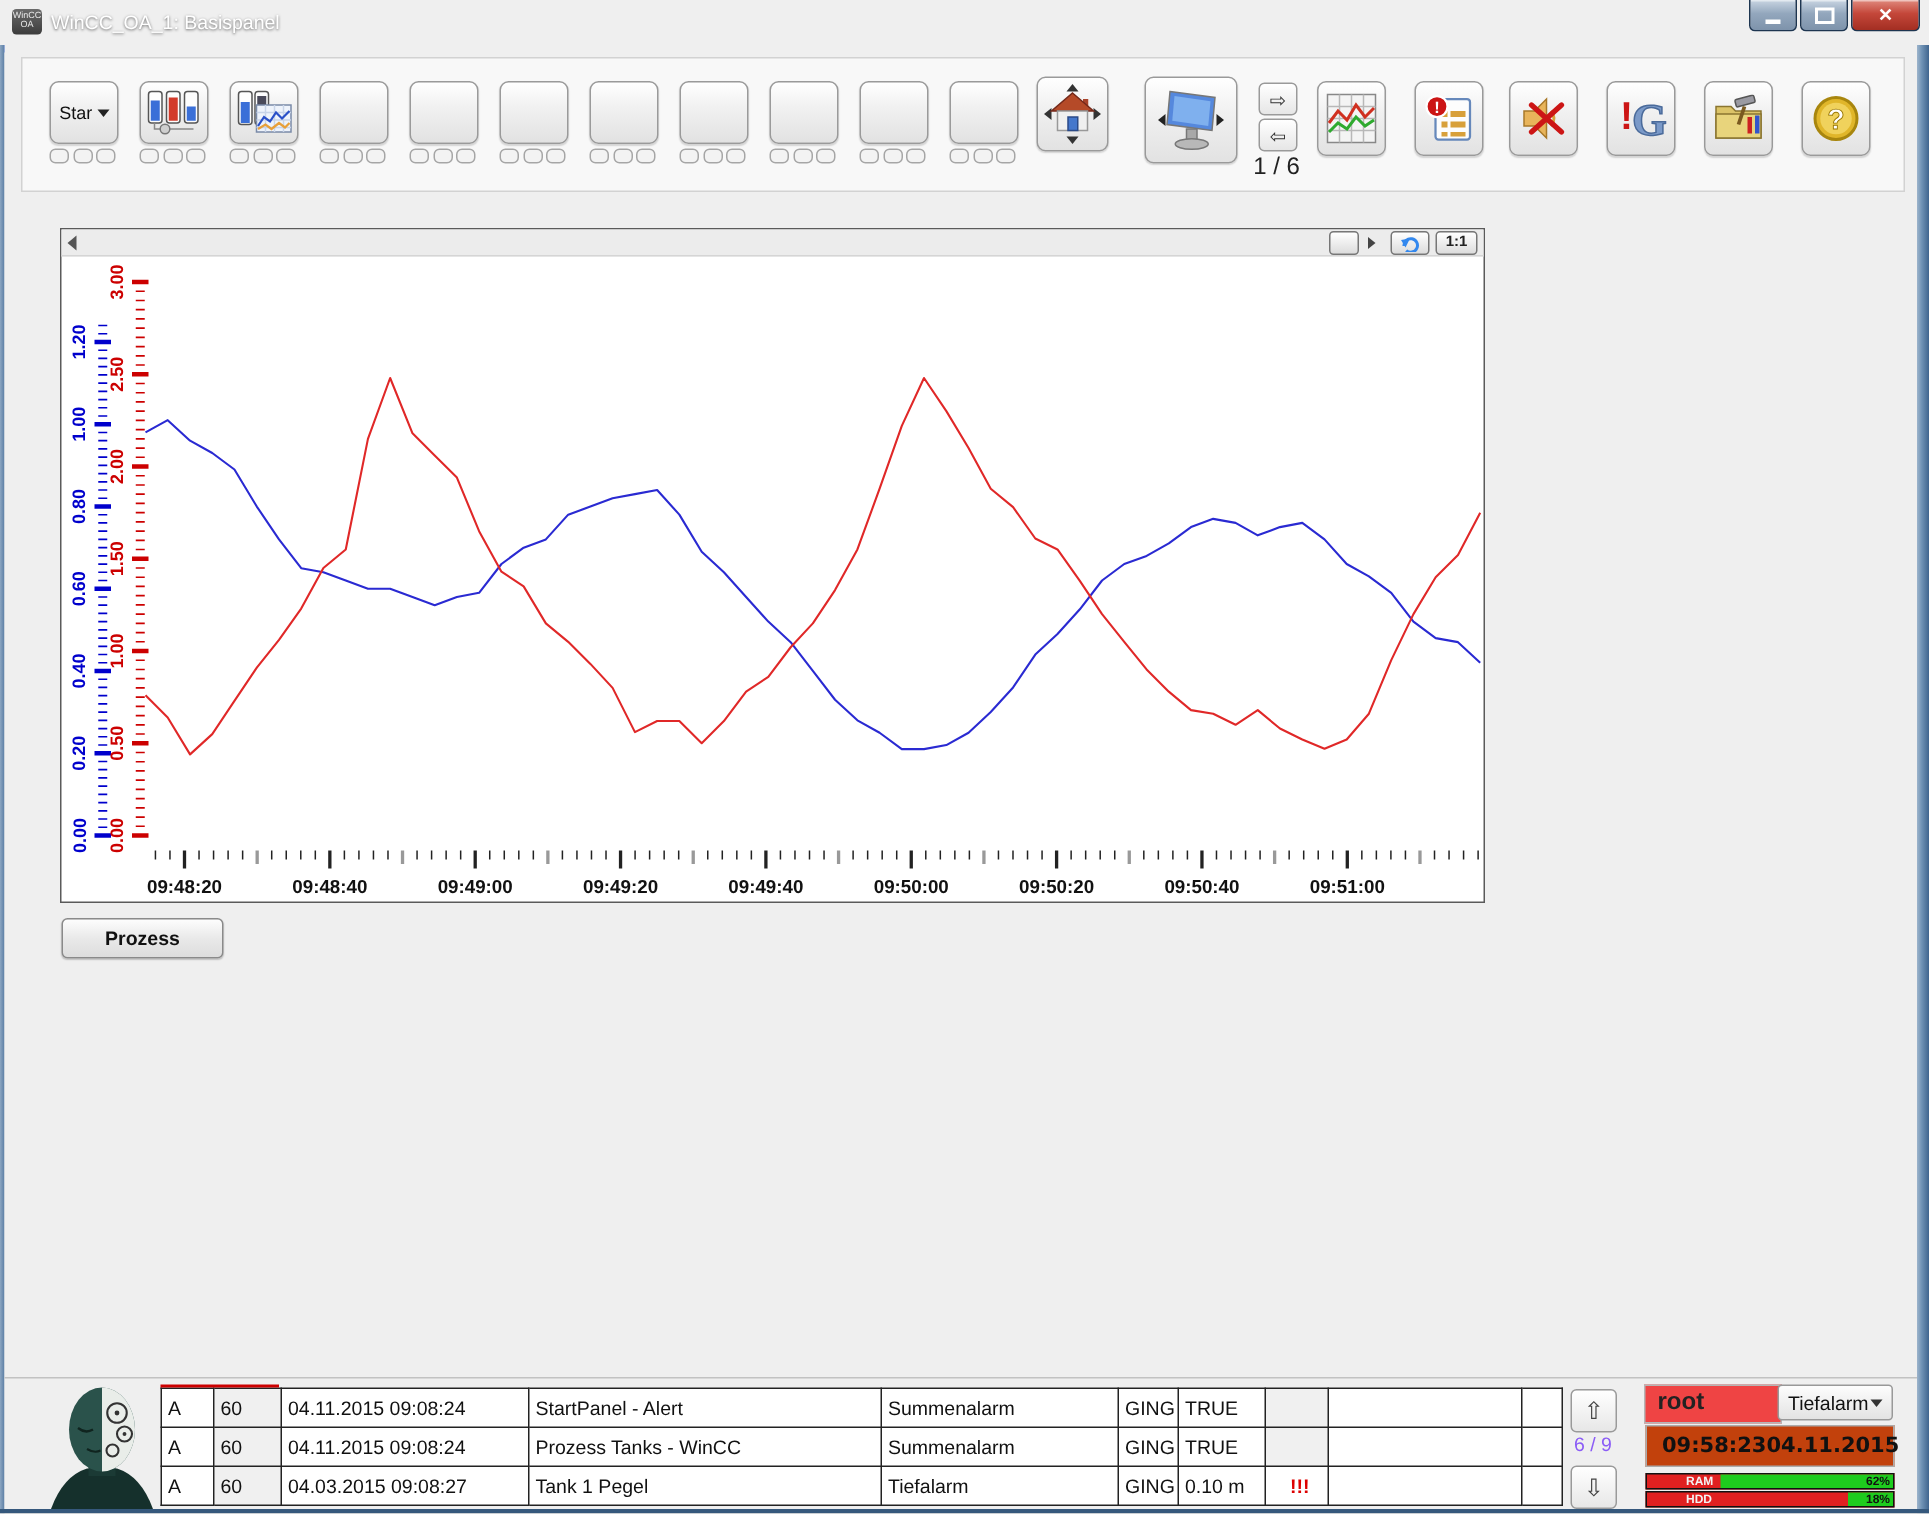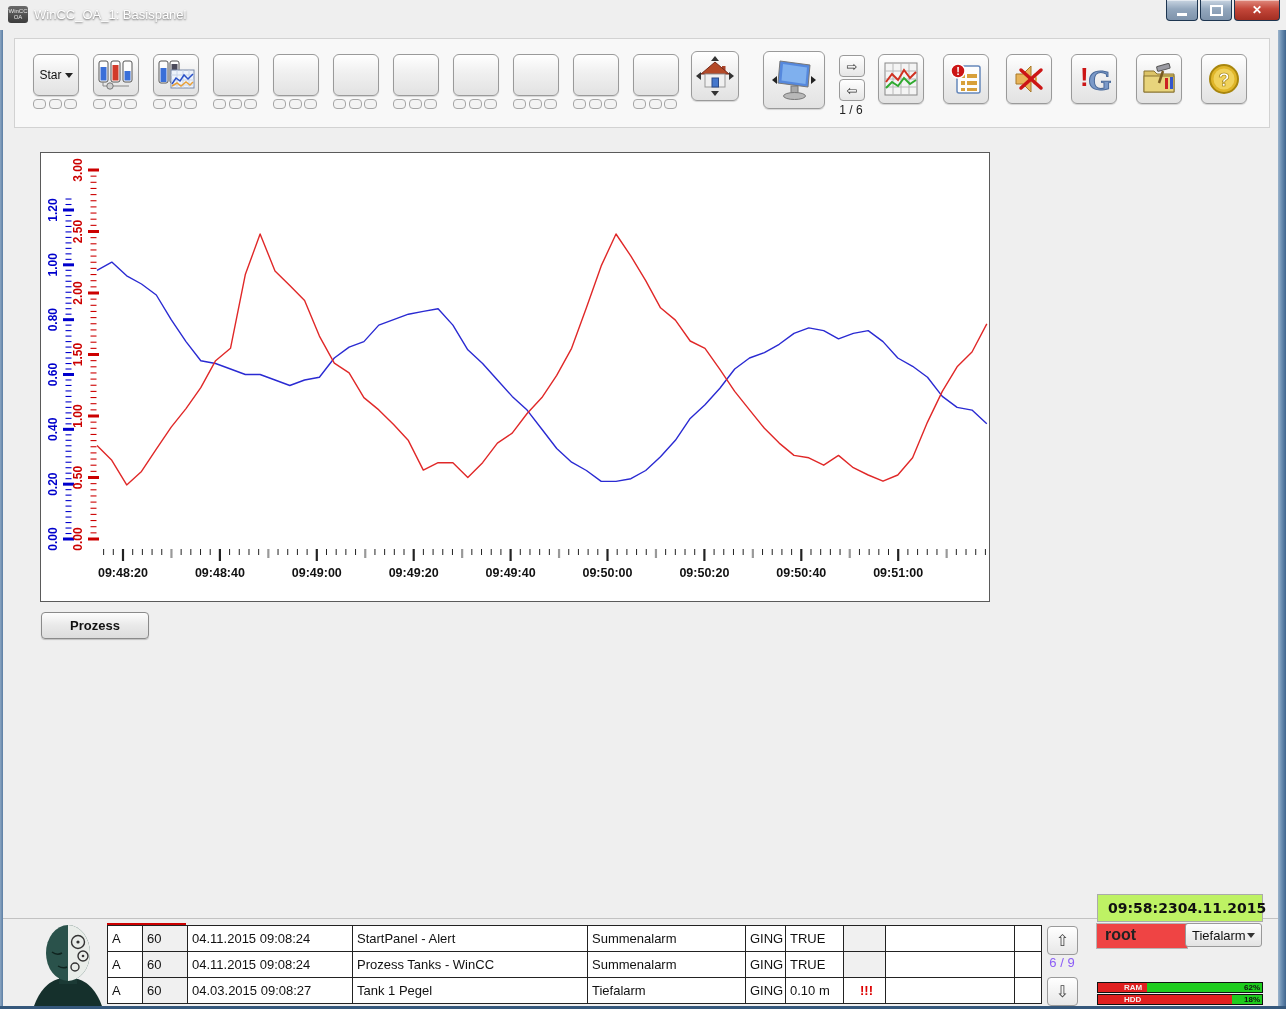--- a/index.html
+++ b/index.html
@@ -34,21 +34,21 @@
     background:linear-gradient(#fff,#f1f1f1 40%,#e2e2e2);box-shadow:0 1px 1px rgba(0,0,0,.15);
     display:flex;align-items:center;justify-content:center;cursor:default;}
   .tb-big{height:48px;}
   .leds{position:absolute;width:44px;top:60px;display:flex;justify-content:space-between;}
   .leds i{display:block;width:11px;height:8px;border:1px solid #a6a6a6;border-radius:4px;background:#f3f3f3;}
   .start-label{font-size:12px;color:#111;}
   .caret{display:inline-block;width:0;height:0;border-left:4px solid transparent;border-right:4px solid transparent;
     border-top:5px solid #222;margin-left:3px;}
   .pager-btn{position:absolute;width:24px;height:20px;border:1px solid #9a9a9a;border-radius:4px;
     background:linear-gradient(#fff,#e6e6e6);font-size:13px;display:flex;align-items:center;justify-content:center;color:#333;}
-  .pager-label{position:absolute;font-size:12px;color:#222;text-align:center;width:36px;}
+  .pager-label{position:absolute;font-size:16px;color:#222;text-align:center;width:36px;}
 
   
   .chart-panel{position:absolute;left:40px;top:152px;width:950px;height:450px;background:#fff;
     border:1px solid #5a5a5a;box-sizing:border-box;}
   .chart-strip{height:18px;background:#ececec;border-bottom:1px solid #d5d5d5;display:flex;align-items:center;padding:0 4px;box-sizing:border-box;}
   .tri-left{width:0;height:0;border-top:5px solid transparent;border-bottom:5px solid transparent;border-right:6px solid #555;}
   .tri-right{width:0;height:0;border-top:4px solid transparent;border-bottom:4px solid transparent;border-left:5px solid #444;margin:0 6px;}
   .strip-spacer{flex:1;}
   .strip-btn{height:14px;border:1px solid #777;border-radius:3px;background:linear-gradient(#fff,#dcdcdc);
     display:flex;align-items:center;justify-content:center;margin-left:4px;font-size:10px;font-weight:bold;color:#222;}
@@ -74,21 +74,21 @@
   td.warn{color:#dd0000;font-weight:bold;}
   .scroll-btn{position:absolute;width:29px;height:27px;border:1px solid #9a9a9a;border-radius:4px;
     background:linear-gradient(#fff,#e7e7e7);font-size:16px;color:#444;display:flex;align-items:center;justify-content:center;}
   .page-69{position:absolute;left:1041px;top:955px;width:42px;text-align:center;font-size:13px;color:#8b5cf6;}
   .root-field{position:absolute;left:1096px;top:923px;width:82px;height:22px;background:#ef4444;border:1px solid #b5b5b5;
     font-size:16px;font-weight:bold;color:#222;padding:2px 0 0 8px;box-sizing:content-box;}
   .fav-btn{position:absolute;left:1185px;top:923px;width:77px;height:24px;border:1px solid #999;border-radius:3px;
     background:linear-gradient(#fdfdfd,#e3e3e3);font-size:13px;color:#111;display:flex;align-items:center;
     justify-content:space-between;padding:0 6px;box-sizing:border-box;}
   .fav-caret{width:0;height:0;border-left:4px solid transparent;border-right:4px solid transparent;border-top:5px solid #333;}
-  .clock-box{position:absolute;left:1097px;top:894px;width:166px;height:28px;background:#bef264;border:1px solid #ababab;
+  .clock-box{position:absolute;left:1097px;top:950px;width:166px;height:28px;background:#c2410c;border:1px solid #ababab;
     display:flex;align-items:center;justify-content:space-between;padding:0 10px;box-sizing:border-box;
     font-family:"DejaVu Sans",sans-serif;font-size:14px;font-weight:bold;color:#111;}
   .res-bar{position:absolute;left:1097px;width:166px;height:11px;border:1px solid #111;background:#e02020;box-sizing:border-box;}
   .res-green{position:absolute;right:0;top:0;bottom:0;background:#1ecc1e;}
   .res-label{position:absolute;left:2px;top:0px;font-size:8px;font-weight:bold;color:#f2f2f2;line-height:9px;padding-left:24px;}
   .res-pct{position:absolute;right:2px;top:0px;font-size:8px;font-weight:bold;color:#111;line-height:9px;}
 </style>
 </head>
 <body>
 
@@ -285,20 +285,33 @@
     <div class="tb-btn tb-big" style="left:1186px;top:15px;">
       <svg width="34" height="34" viewBox="0 0 34 34">
         <circle cx="17" cy="17" r="14" fill="#e0b62a" stroke="#a8860e" stroke-width="2"></circle>
         <circle cx="17" cy="17" r="10.5" fill="#f0d25c"></circle>
         <text x="17" y="24" font-size="19" font-weight="bold" fill="#fff" stroke="#997700" stroke-width="0.6" text-anchor="middle">?</text>
       </svg>
     </div>
   </div>
 
   <div class="chart-panel">
+    <div class="chart-strip">
+      <div class="tri-left"></div>
+      <div class="strip-spacer"></div>
+      <div class="strip-btn blank-btn"></div>
+      <div class="tri-right"></div>
+      <div class="strip-btn undo-btn">
+        <svg width="14" height="12" viewBox="0 0 14 12">
+          <path d="M3 8 a4.5 4.5 0 1 1 1.5 3" fill="none" stroke="#3388ee" stroke-width="2"></path>
+          <polygon points="1,4 7,3 4,9" fill="#3388ee"></polygon>
+        </svg>
+      </div>
+      <div class="strip-btn ratio-btn">1:1</div>
+    </div>
     <svg id="chart-svg" width="948" height="430">
         <line x1="22" x2="33" y1="386" y2="386" stroke="#0000cc" stroke-width="3"></line>
         <line x1="24.5" x2="30.5" y1="380.5166" y2="380.5166" stroke="#0000cc" stroke-width="1.1"></line>
         <line x1="24.5" x2="30.5" y1="375.0332" y2="375.0332" stroke="#0000cc" stroke-width="1.1"></line>
         <line x1="24.5" x2="30.5" y1="369.5498" y2="369.5498" stroke="#0000cc" stroke-width="1.1"></line>
         <line x1="24.5" x2="30.5" y1="364.0664" y2="364.0664" stroke="#0000cc" stroke-width="1.1"></line>
         <line x1="24.5" x2="30.5" y1="358.58299999999997" y2="358.58299999999997" stroke="#0000cc" stroke-width="1.1"></line>
         <line x1="24.5" x2="30.5" y1="353.0996" y2="353.0996" stroke="#0000cc" stroke-width="1.1"></line>
         <line x1="24.5" x2="30.5" y1="347.6162" y2="347.6162" stroke="#0000cc" stroke-width="1.1"></line>
         <line x1="24.5" x2="30.5" y1="342.1328" y2="342.1328" stroke="#0000cc" stroke-width="1.1"></line>

